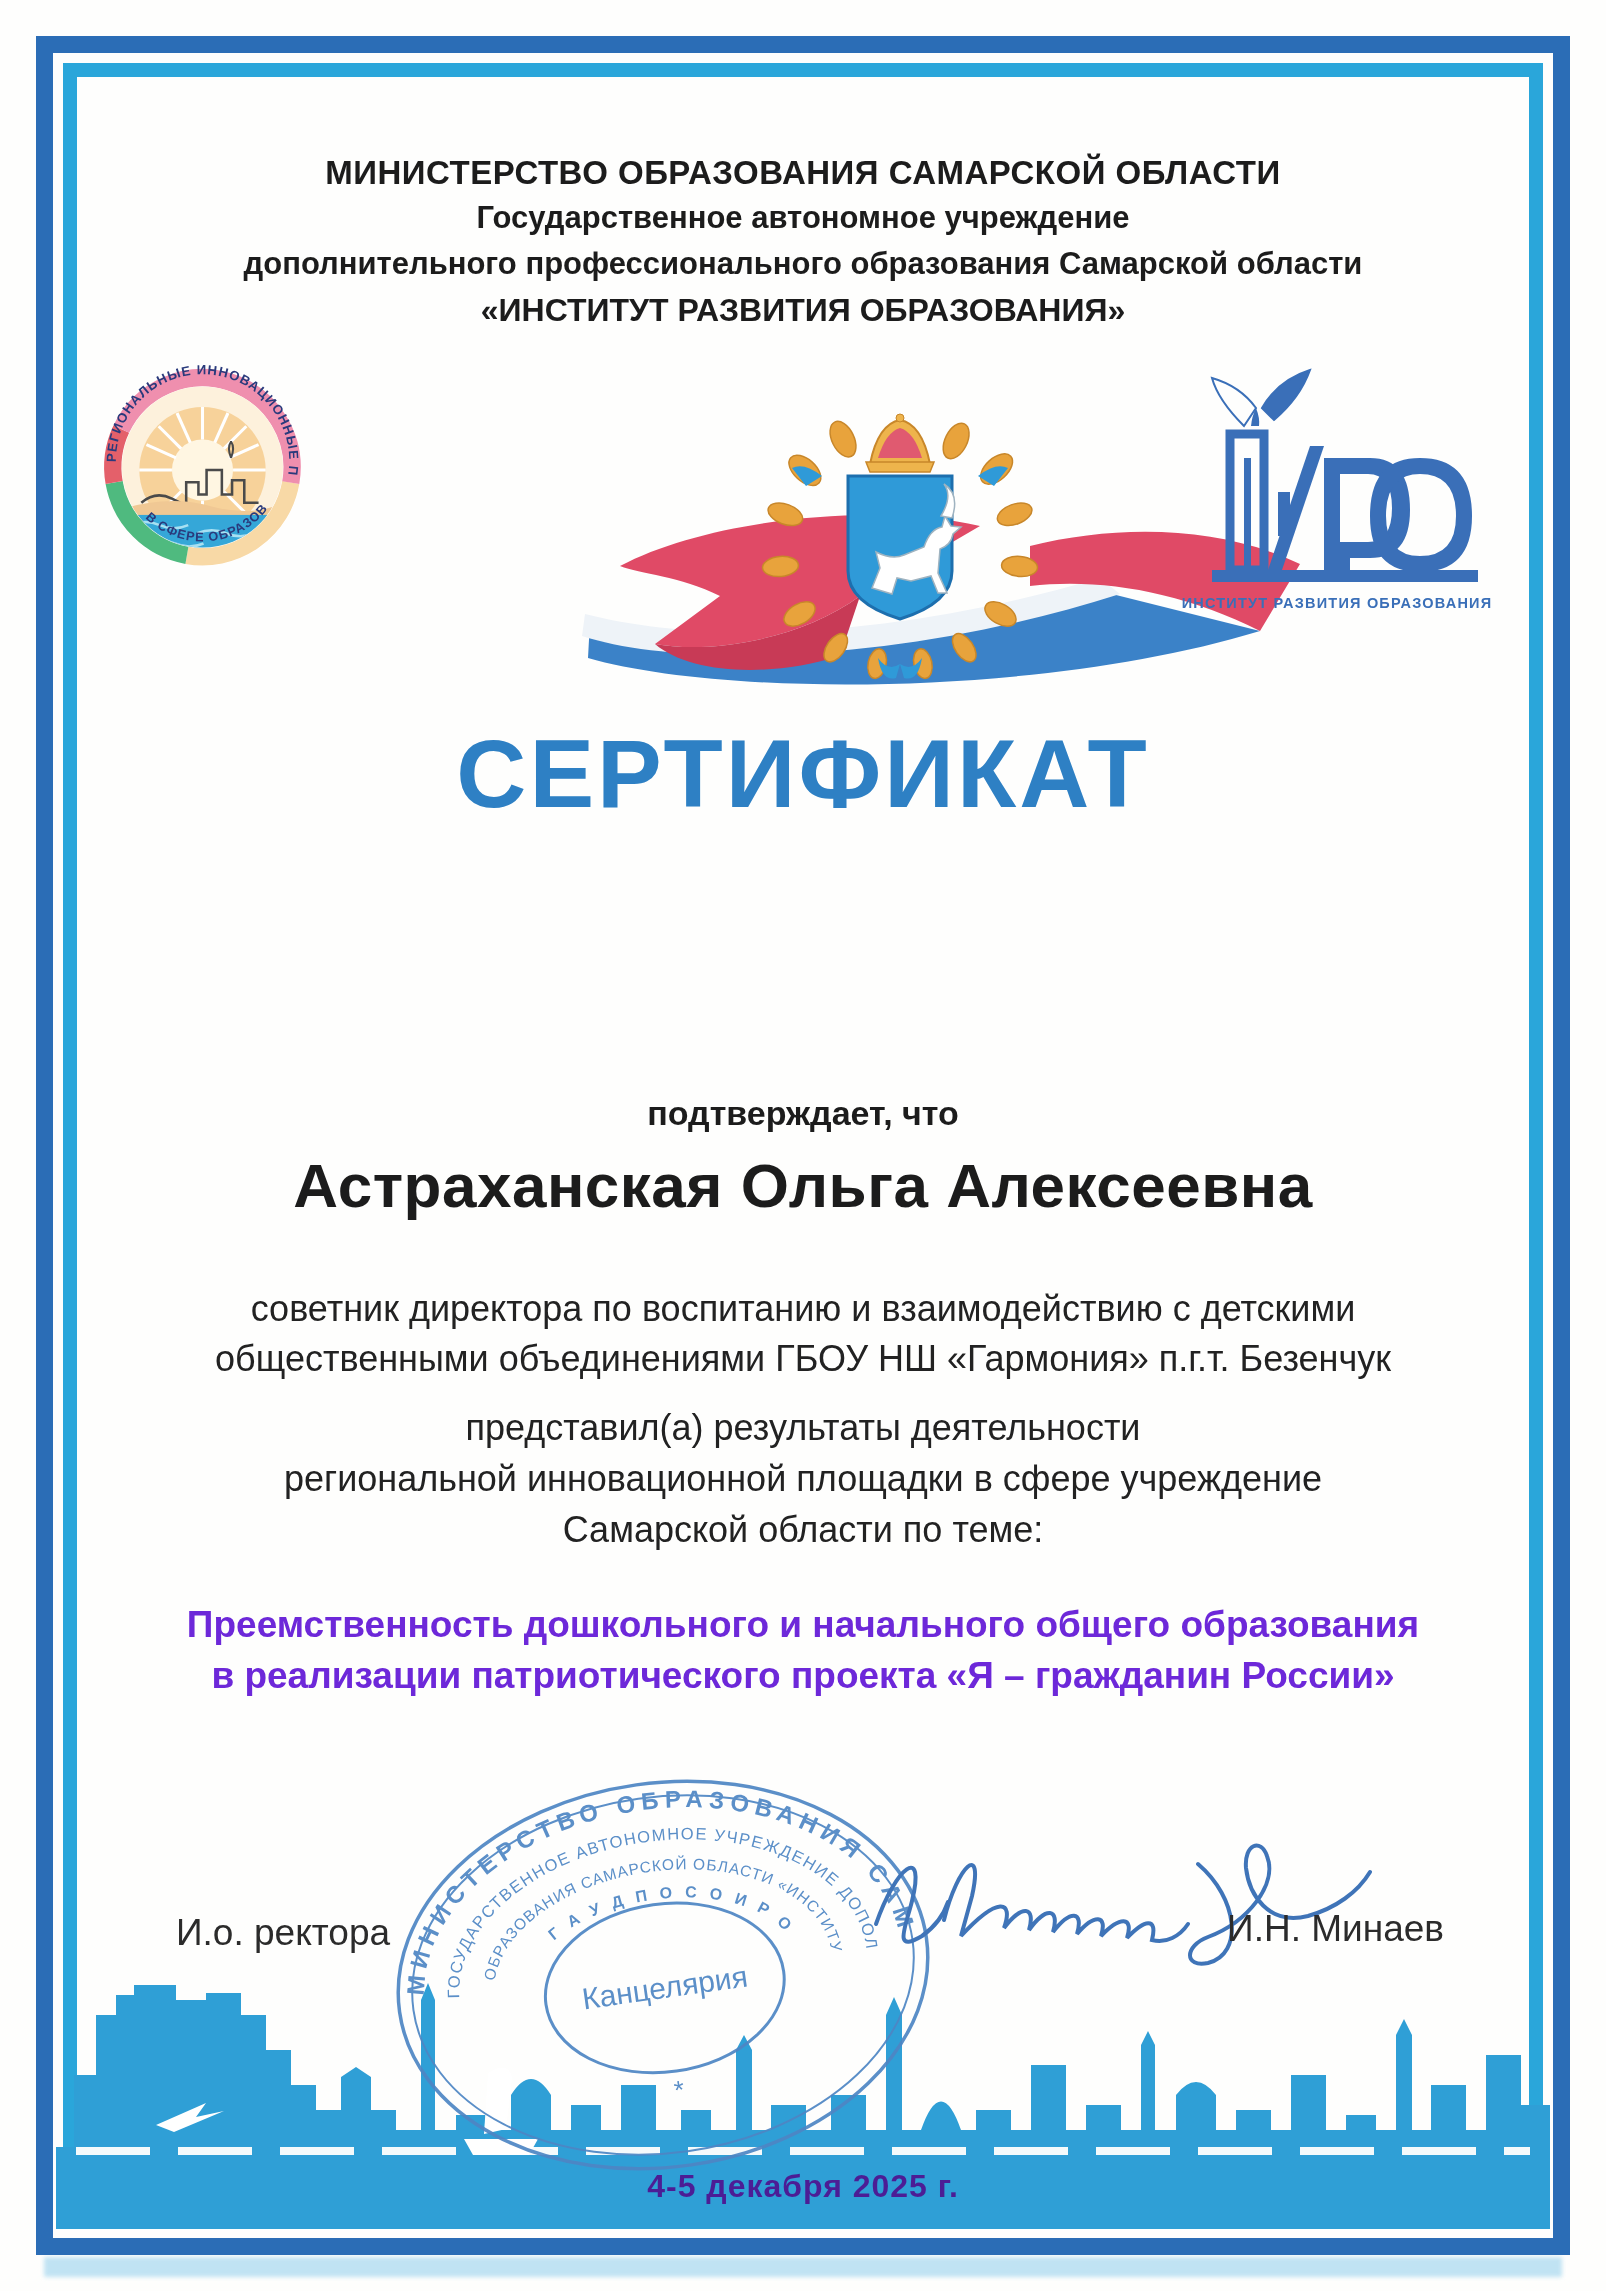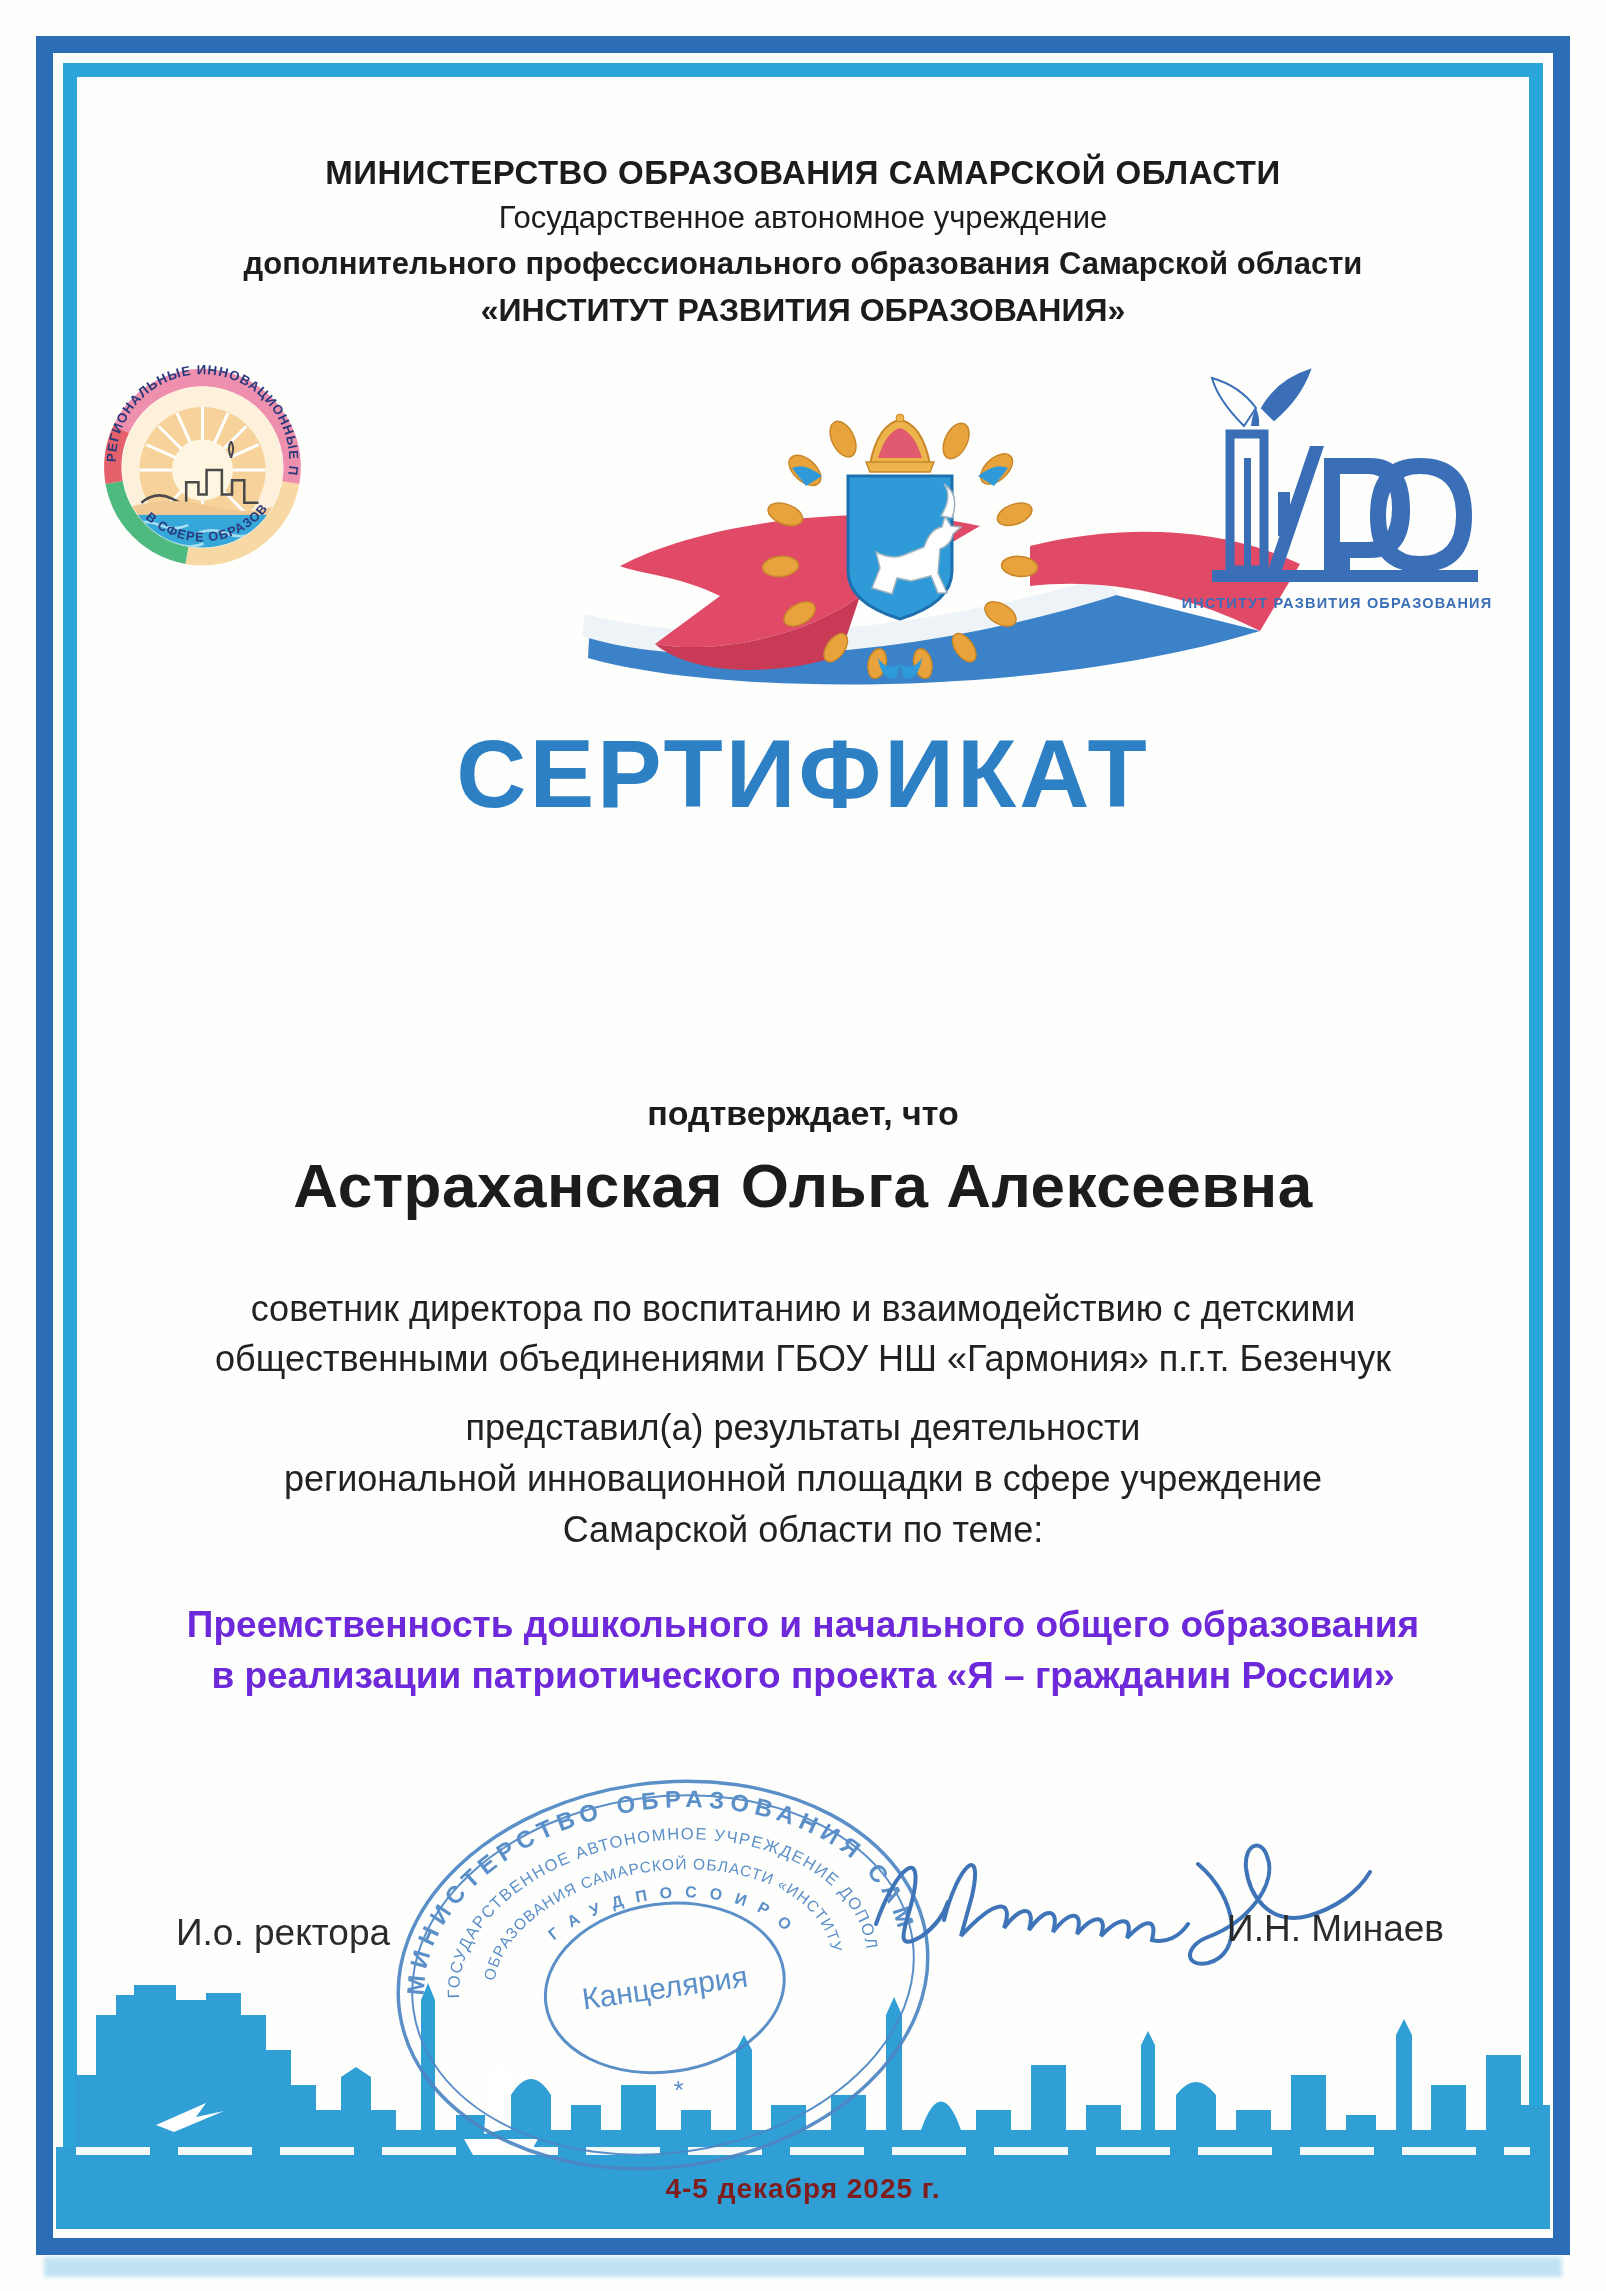--- a/index.html
+++ b/index.html
@@ -7,39 +7,39 @@
     position:relative;width:1606px;height:2291px;margin:0 auto;
     background:#fefefd;overflow:hidden;
     font-family:"Liberation Sans","DejaVu Sans",sans-serif;color:#1c1c1c;
   }
   .frame-outer{position:absolute;inset:36px;border:17px solid #2b6db6;z-index:1;}
   .frame-inner{position:absolute;inset:63px;border:14px solid #2aa6da;z-index:1;}
   .bottom-smudge{position:absolute;left:44px;right:44px;bottom:14px;height:20px;
     background:#8ecdeb;opacity:.55;filter:blur(2px);z-index:0;}
   .center-line{position:absolute;left:90px;right:90px;text-align:center;z-index:2;}
   .hdr1{top:154px;font-size:33px;font-weight:bold;letter-spacing:.5px;}
-  .hdr2{top:200px;font-size:31px;font-weight:400;}
+  .hdr2{top:200px;font-size:31px;font-weight:700;}
   .hdr3{top:246px;font-size:31px;font-weight:600;}
   .hdr4{top:292px;font-size:32px;font-weight:bold;}
   .title{top:718px;font-size:97px;font-weight:bold;color:#2e80c4;letter-spacing:3px;}
   .festival{top:874px;font-size:37px;font-weight:bold;color:#2d4f94;line-height:51px;}
   .confirms{top:1094px;font-size:34px;font-weight:bold;}
   .recipient{top:1150px;font-size:62px;font-weight:bold;letter-spacing:.5px;}
   .position{top:1284px;font-size:36px;line-height:50px;color:#222;}
   .presented{top:1402px;font-size:36px;line-height:51px;color:#222;text-align:center;}
   .theme{top:1599px;font-size:37px;font-weight:bold;line-height:51px;color:#6d28d9;}
   .sig-role{position:absolute;left:176px;top:1912px;font-size:37px;color:#2b2b2b;z-index:6;}
   .sig-name{position:absolute;right:162px;top:1908px;font-size:37px;color:#2b2b2b;z-index:6;}
   .logo-left{position:absolute;left:100px;top:360px;z-index:2;}
   .logo-center{position:absolute;left:560px;top:406px;z-index:2;}
   .logo-right{position:absolute;left:1182px;top:362px;z-index:2;}
   .skyline{position:absolute;left:56px;right:56px;bottom:62px;height:274px;z-index:3;}
   .skyline svg{display:block;width:100%;height:100%;}
   .date-band{position:absolute;left:0;right:0;bottom:24px;text-align:center;
-    font-size:28px;font-weight:bold;color:#7f1d1d;letter-spacing:1px;z-index:4;}
+    font-size:32px;font-weight:bold;color:#4c1d95;letter-spacing:1px;z-index:4;}
   .stamp{position:absolute;left:378px;top:1770px;z-index:5;opacity:.92;}
   .signature{position:absolute;left:846px;top:1806px;z-index:5;}
   svg text{font-family:"Liberation Sans","DejaVu Sans",sans-serif;}
 </style>
 </head>
 <body>
 
 <div class="page">
 
   <div class="frame-outer"></div>

